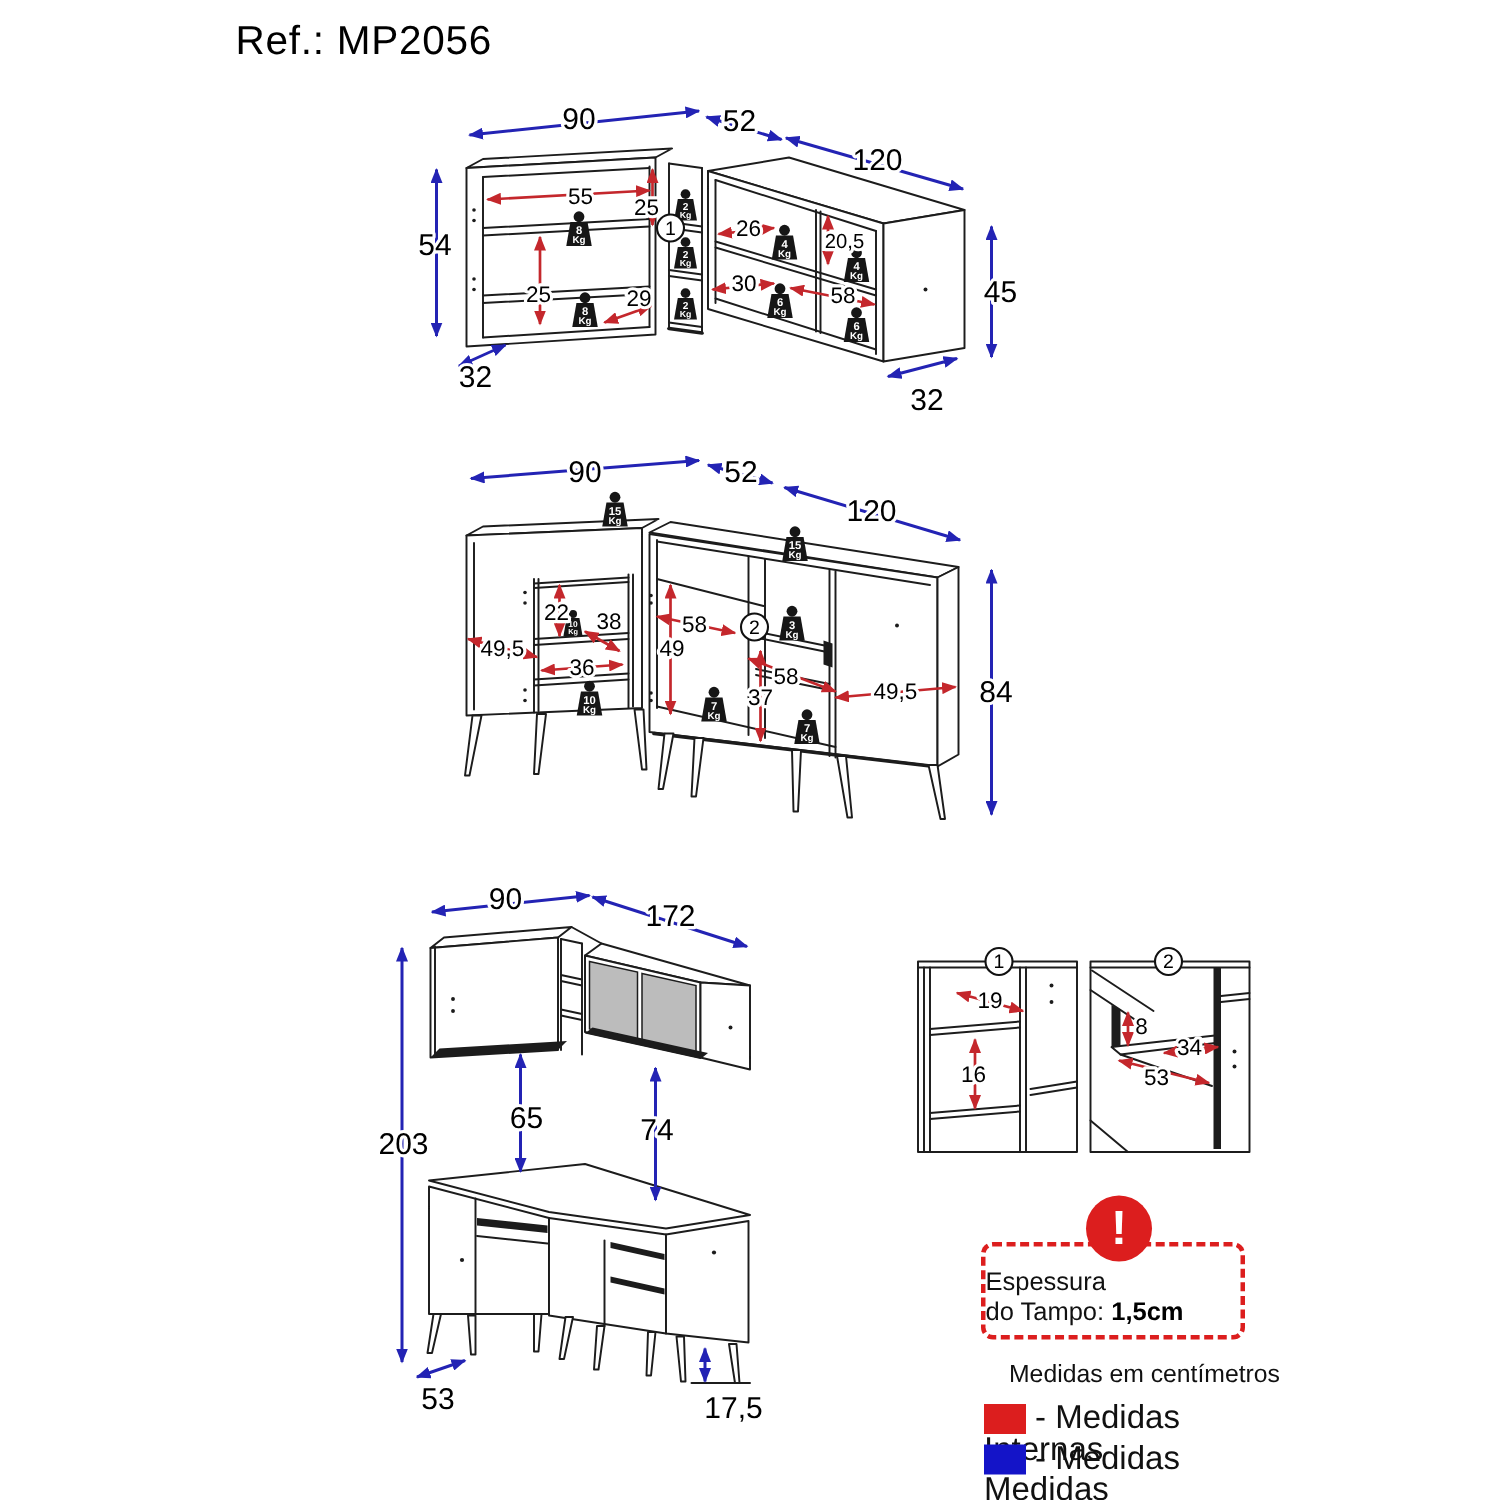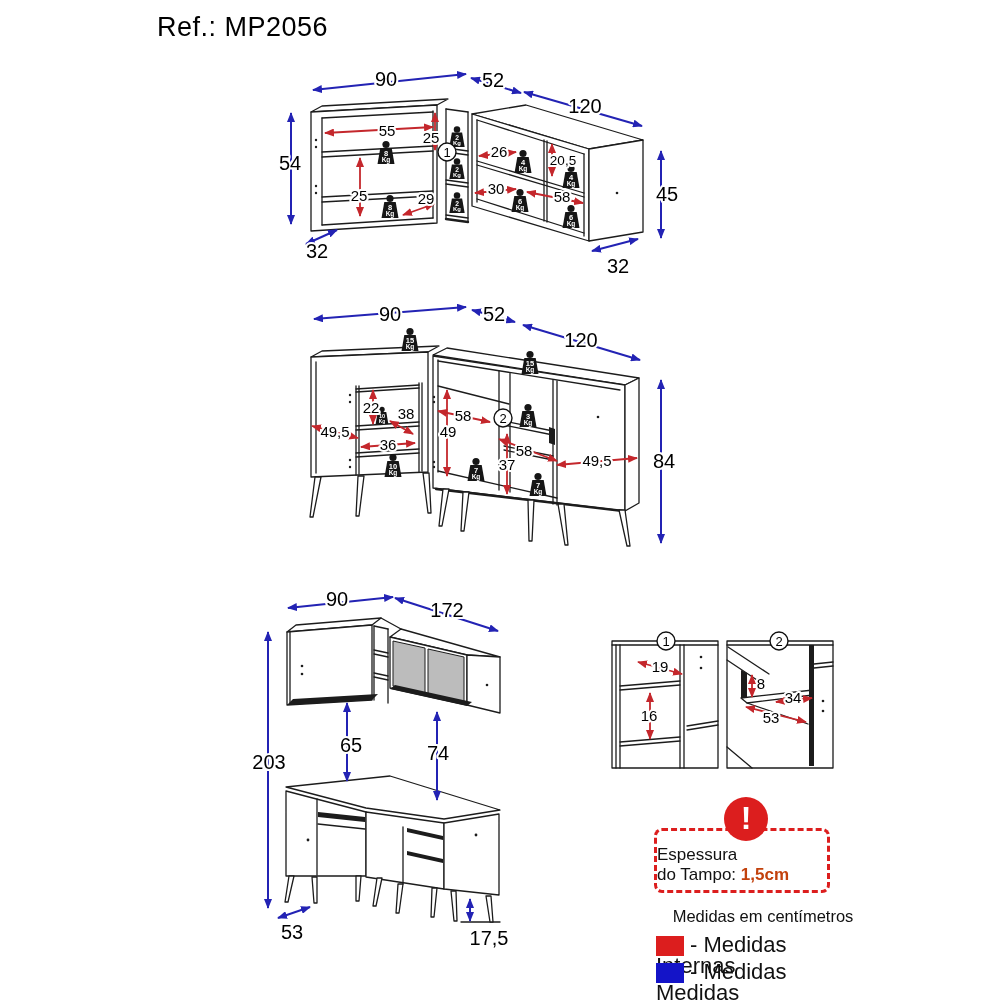--- a/index.html
+++ b/index.html
@@ -29,21 +29,21 @@
   .rf circle{fill:#fff;stroke:#111;stroke-width:1.4;}
   .rf text{font-size:13px;stroke:none;}
 
   
   .legend{position:absolute;left:648px;top:795px;width:200px;height:205px;}
   .warn-icon{position:absolute;left:76px;top:2px;width:44px;height:44px;border-radius:50%;
              background:#dc1e1e;color:#fff;font-size:32px;font-weight:bold;text-align:center;
              line-height:42px;z-index:2;}
   .thick-box{position:absolute;left:6px;top:33px;width:170px;height:45px;border:3px dashed #dc1e1e;
              border-radius:8px;text-align:left;padding-top:14px;font-size:17px;color:#111;line-height:20px;}
-  .thick-val{color:#c2410c;font-weight:bold;}
+  .thick-val{color:#000000;font-weight:bold;}
   .units-note{position:absolute;left:0;top:112px;width:190px;text-align:center;font-size:16.5px;color:#111;margin-left:20px;}
   .key-row{position:absolute;left:8px;height:20px;font-size:22px;color:#111;line-height:20px;}
   .key-row .sw{display:inline-block;width:28px;height:20px;vertical-align:middle;margin-right:6px;}
   .sw-red{background:#dc1e1e;}
   .sw-blue{background:#1414c8;}
 </style>
 </head>
 <body>
 
 <div class="canvas">

